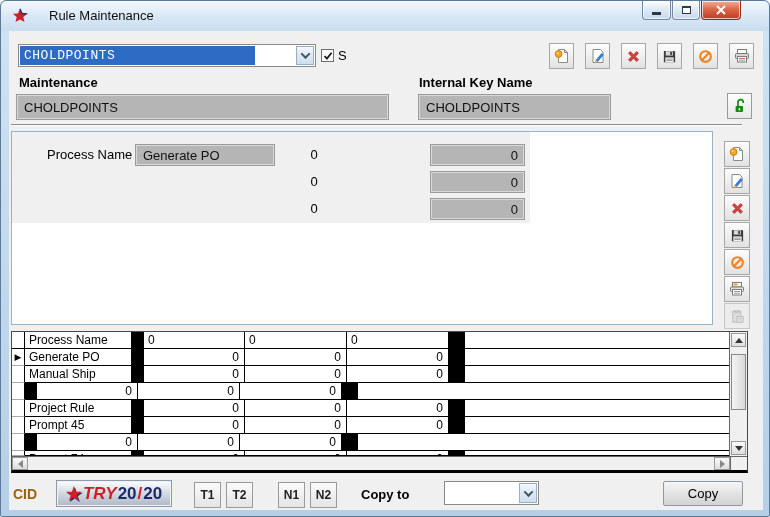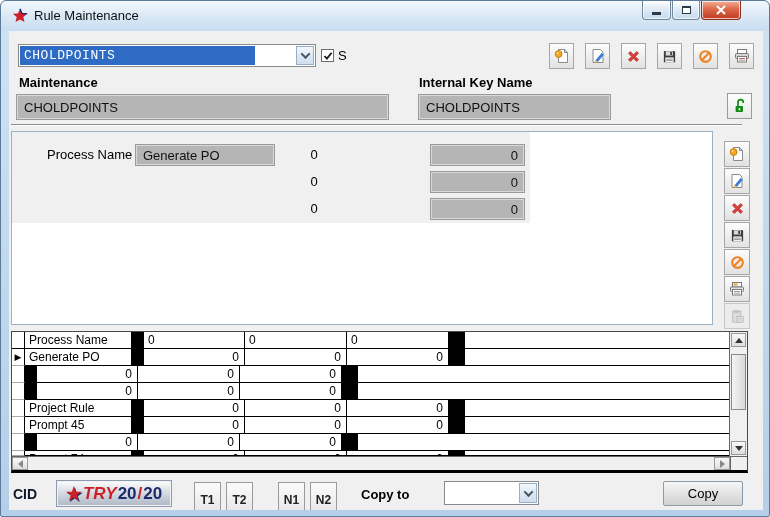--- a/index.html
+++ b/index.html
@@ -8,21 +8,21 @@
   .window{
     position:relative; width:770px; height:517px;
     background:linear-gradient(#cfe3f4,#b4cfe7);
     border:1px solid #5c7a99; border-radius:6px 6px 2px 2px;
     overflow:hidden;
   }
   
   .titlebar{ position:absolute; left:0; top:0; right:0; height:30px;
     background:linear-gradient(#f2f8fd,#d8e7f5 55%,#c9ddf0); border-radius:6px 6px 0 0; }
   .title-icon{ position:absolute; left:11px; top:7px; width:16px; height:16px; }
-  .title-text{ position:absolute; left:33px; top:7px; font-size:13px; color:#111; }
+  .title-text{ position:absolute; left:48px; top:7px; font-size:13px; color:#111; }
   .win-controls{ position:absolute; top:0; right:28px; display:flex; gap:1px; }
   .win-btn{ height:19px; border:1px solid #70869c; border-top:none; border-radius:0 0 4px 4px;
     display:flex; align-items:center; justify-content:center;
     background:linear-gradient(#ffffff,#dfeaf5 45%,#c8daec); box-shadow:inset 0 0 0 1px rgba(255,255,255,.7); }
   .win-btn.min{ width:29px; } .win-btn.max{ width:28px; }
   .win-btn.close{ width:40px; background:linear-gradient(#f3b09a,#dd6848 45%,#c03a22); border-color:#8d2e1c; }
   .glyph-min{ width:9px; height:3px; background:#2b3a49; margin-top:6px; }
   .glyph-max{ width:9px; height:8px; border:1px solid #2b3a49; border-top:2px solid #2b3a49; background:#fff; }
 
   
@@ -100,28 +100,28 @@
   .hscroll .sbtn{ width:16px; height:13px; }
   .htrack{ flex:1; }
   .hcorner{ flex:1; background:#f0f0f0; border-left:1px solid #666; }
   .tri{ width:0; height:0; }
   .tri.up{ border-left:4px solid transparent; border-right:4px solid transparent; border-bottom:5px solid #333; }
   .tri.down{ border-left:4px solid transparent; border-right:4px solid transparent; border-top:5px solid #333; }
   .tri.left{ border-top:4px solid transparent; border-bottom:4px solid transparent; border-right:5px solid #888; }
   .tri.right{ border-top:4px solid transparent; border-bottom:4px solid transparent; border-left:5px solid #888; }
 
   
-  .cid{ left:4px; top:455px; font-size:14px; font-weight:bold; color:#0f172a; }
+  .cid{ left:4px; top:455px; font-size:14px; font-weight:bold; color:#a16207; }
   .logo{ left:47px; top:449px; width:116px; height:27px; border:1px solid #8f9bac;
     background:linear-gradient(#fcfcfc,#c3cbd6 70%,#aeb8c4); box-shadow:inset 0 0 0 1px #eef2f6;
     display:flex; align-items:center; justify-content:center; gap:1px; font-weight:bold; font-style:italic; font-size:17px; }
   .logo .star{ color:#cc2129; font-size:18px; font-style:normal; line-height:18px; text-shadow:1px 1px 0 #1b2a6b; }
   .logo .red{ color:#cc2129; } .logo .navy{ color:#1b2a6b; font-style:normal; }
   .logo .slash{ color:#cc2129; font-style:normal; }
-  .sq-btn{ width:27px; height:36px; border:1px solid #9a9a9a; background:linear-gradient(#fbfbfb,#e4e4e4);
+  .sq-btn{ width:27px; height:26px; border:1px solid #9a9a9a; background:linear-gradient(#fbfbfb,#e4e4e4);
     font-size:12px; font-weight:bold; color:#222; display:flex; align-items:center; justify-content:center; }
   .copyto-label{ left:352px; top:456px; font-size:13px; font-weight:bold; }
   .copy-combo{ left:435px; top:450px; width:95px; height:24px; border:1px solid #8a8a8a; background:#fff; padding:1px; display:flex; }
   .copy-combo .val{ flex:1; font-size:12px; line-height:18px; padding-left:3px; color:#000; }
   .copyall-wrap{ left:544px; top:454px; display:flex; align-items:center; gap:6px; }
   .copyall-label{ font-size:13px; font-weight:bold; }
   .copy-btn{ left:654px; top:450px; width:80px; height:25px; border:1px solid #8e9aa5; border-radius:2px;
     background:linear-gradient(#f6f6f6,#e3e3e3 50%,#d2d2d2); font-size:13px; color:#000;
     display:flex; align-items:center; justify-content:center; }
   svg{ display:block; }
@@ -328,20 +328,21 @@
             <div class="cell blk1"></div>
             <div class="cell num">0</div>
             <div class="cell num2">0</div>
             <div class="cell num2">0</div>
             <div class="cell blk2"></div>
             <div class="cell fill"></div>
           </div>
 
           <div class="grow">
             <div class="cell sel"></div>
+            <div class="cell name">Manual Ship</div>
             <div class="cell blk1"></div>
             <div class="cell num">0</div>
             <div class="cell num2">0</div>
             <div class="cell num2">0</div>
             <div class="cell blk2"></div>
             <div class="cell fill"></div>
           </div>
 
           <div class="grow">
             <div class="cell sel"></div>

